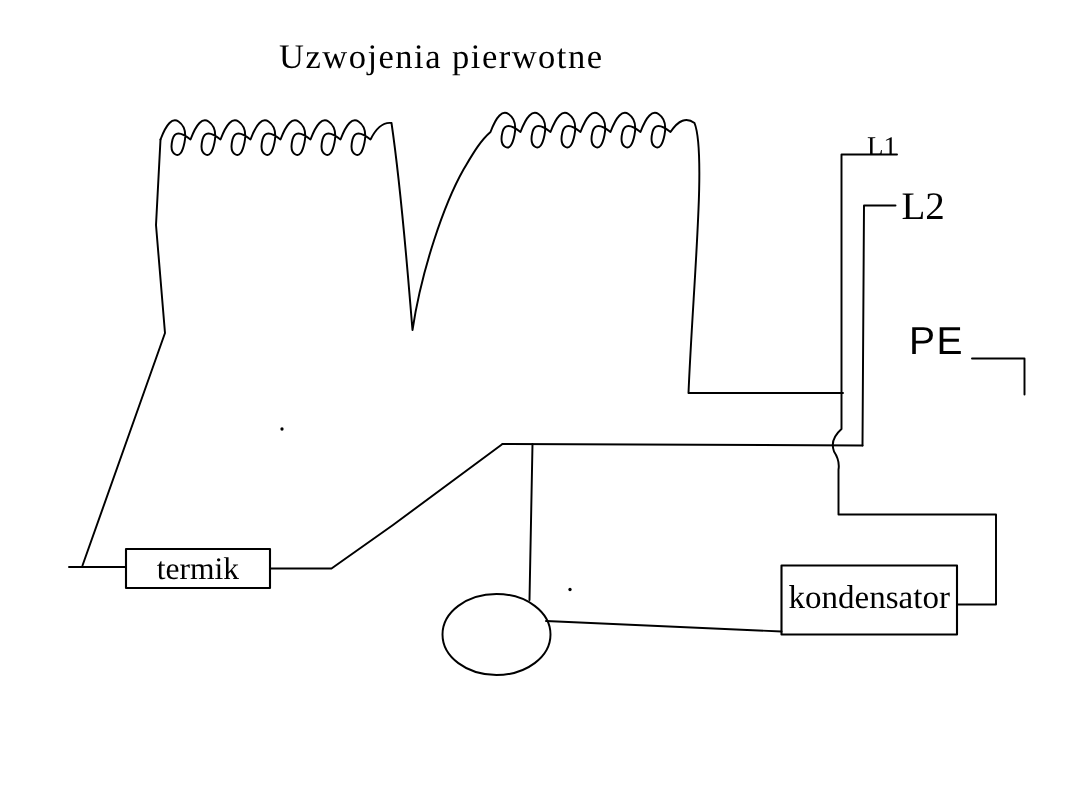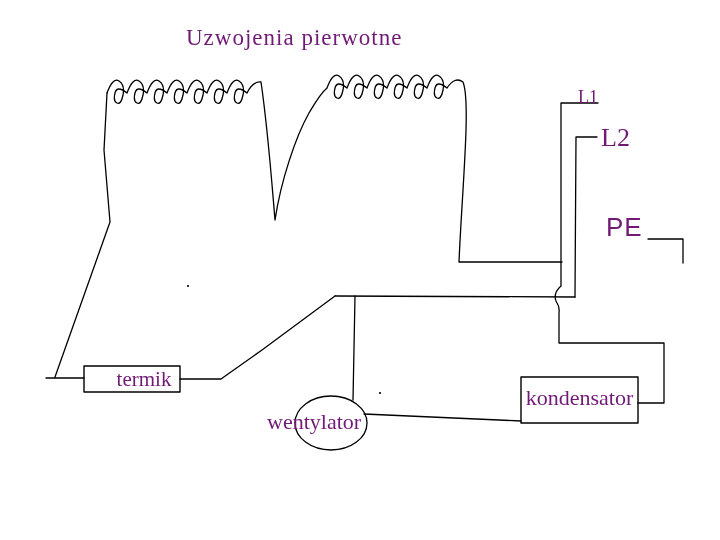--- a/index.html
+++ b/index.html
@@ -1,31 +1,31 @@
 <!DOCTYPE html>
 <html><head>
 <meta charset="utf-8">
 <style>
   html,body{margin:0;padding:0;background:#ffffff;}
   .stage{
     position:relative;width:720px;height:540px;background:#ffffff;
     font-family:"Liberation Serif", serif;color:#000;overflow:hidden;
   }
   .stage svg{position:absolute;left:0;top:0;}
-  .lbl{position:absolute;line-height:1;white-space:nowrap;color:#701a75;}
+  .lbl{position:absolute;line-height:1;white-space:nowrap;color:#000000;}
   .serif{font-family:"Liberation Serif", serif;}
   .sans{font-family:"Liberation Sans", sans-serif;}
   .title{left:186px;top:26px;font-size:23px;letter-spacing:1px;}
   .l1{left:578px;top:88px;font-size:18px;}
   .l2{left:601px;top:125px;font-size:26px;}
   .pe{left:606px;top:214px;font-size:26px;letter-spacing:1px;}
   .obudowa{left:611px;top:264px;font-size:25px;}
   .termik-label{
     left:84px;top:366px;width:96px;height:26px;
-    display:flex;align-items:center;justify-content:center;font-size:21px;padding-left:12px;
+    display:flex;align-items:center;justify-content:center;font-size:21px;
   }
   .kondensator-label{
     left:519px;top:377px;width:121px;height:42px;
     display:flex;align-items:center;justify-content:center;font-size:22px;
   }
   .wentylator-label{left:267px;top:411px;font-size:22px;}
 </style>
 </head>
 <body>
 
@@ -82,17 +82,16 @@
 
   <div class="lbl serif l1">L1</div>
 
   <div class="lbl serif l2">L2</div>
 
   <div class="lbl sans pe">PE</div>
 
 
   <div class="lbl serif termik-label">termik</div>
 
-  <div class="lbl serif wentylator-label">wentylator</div>
 
   <div class="lbl serif kondensator-label">kondensator</div>
 
 </div>
 
 </body></html>

